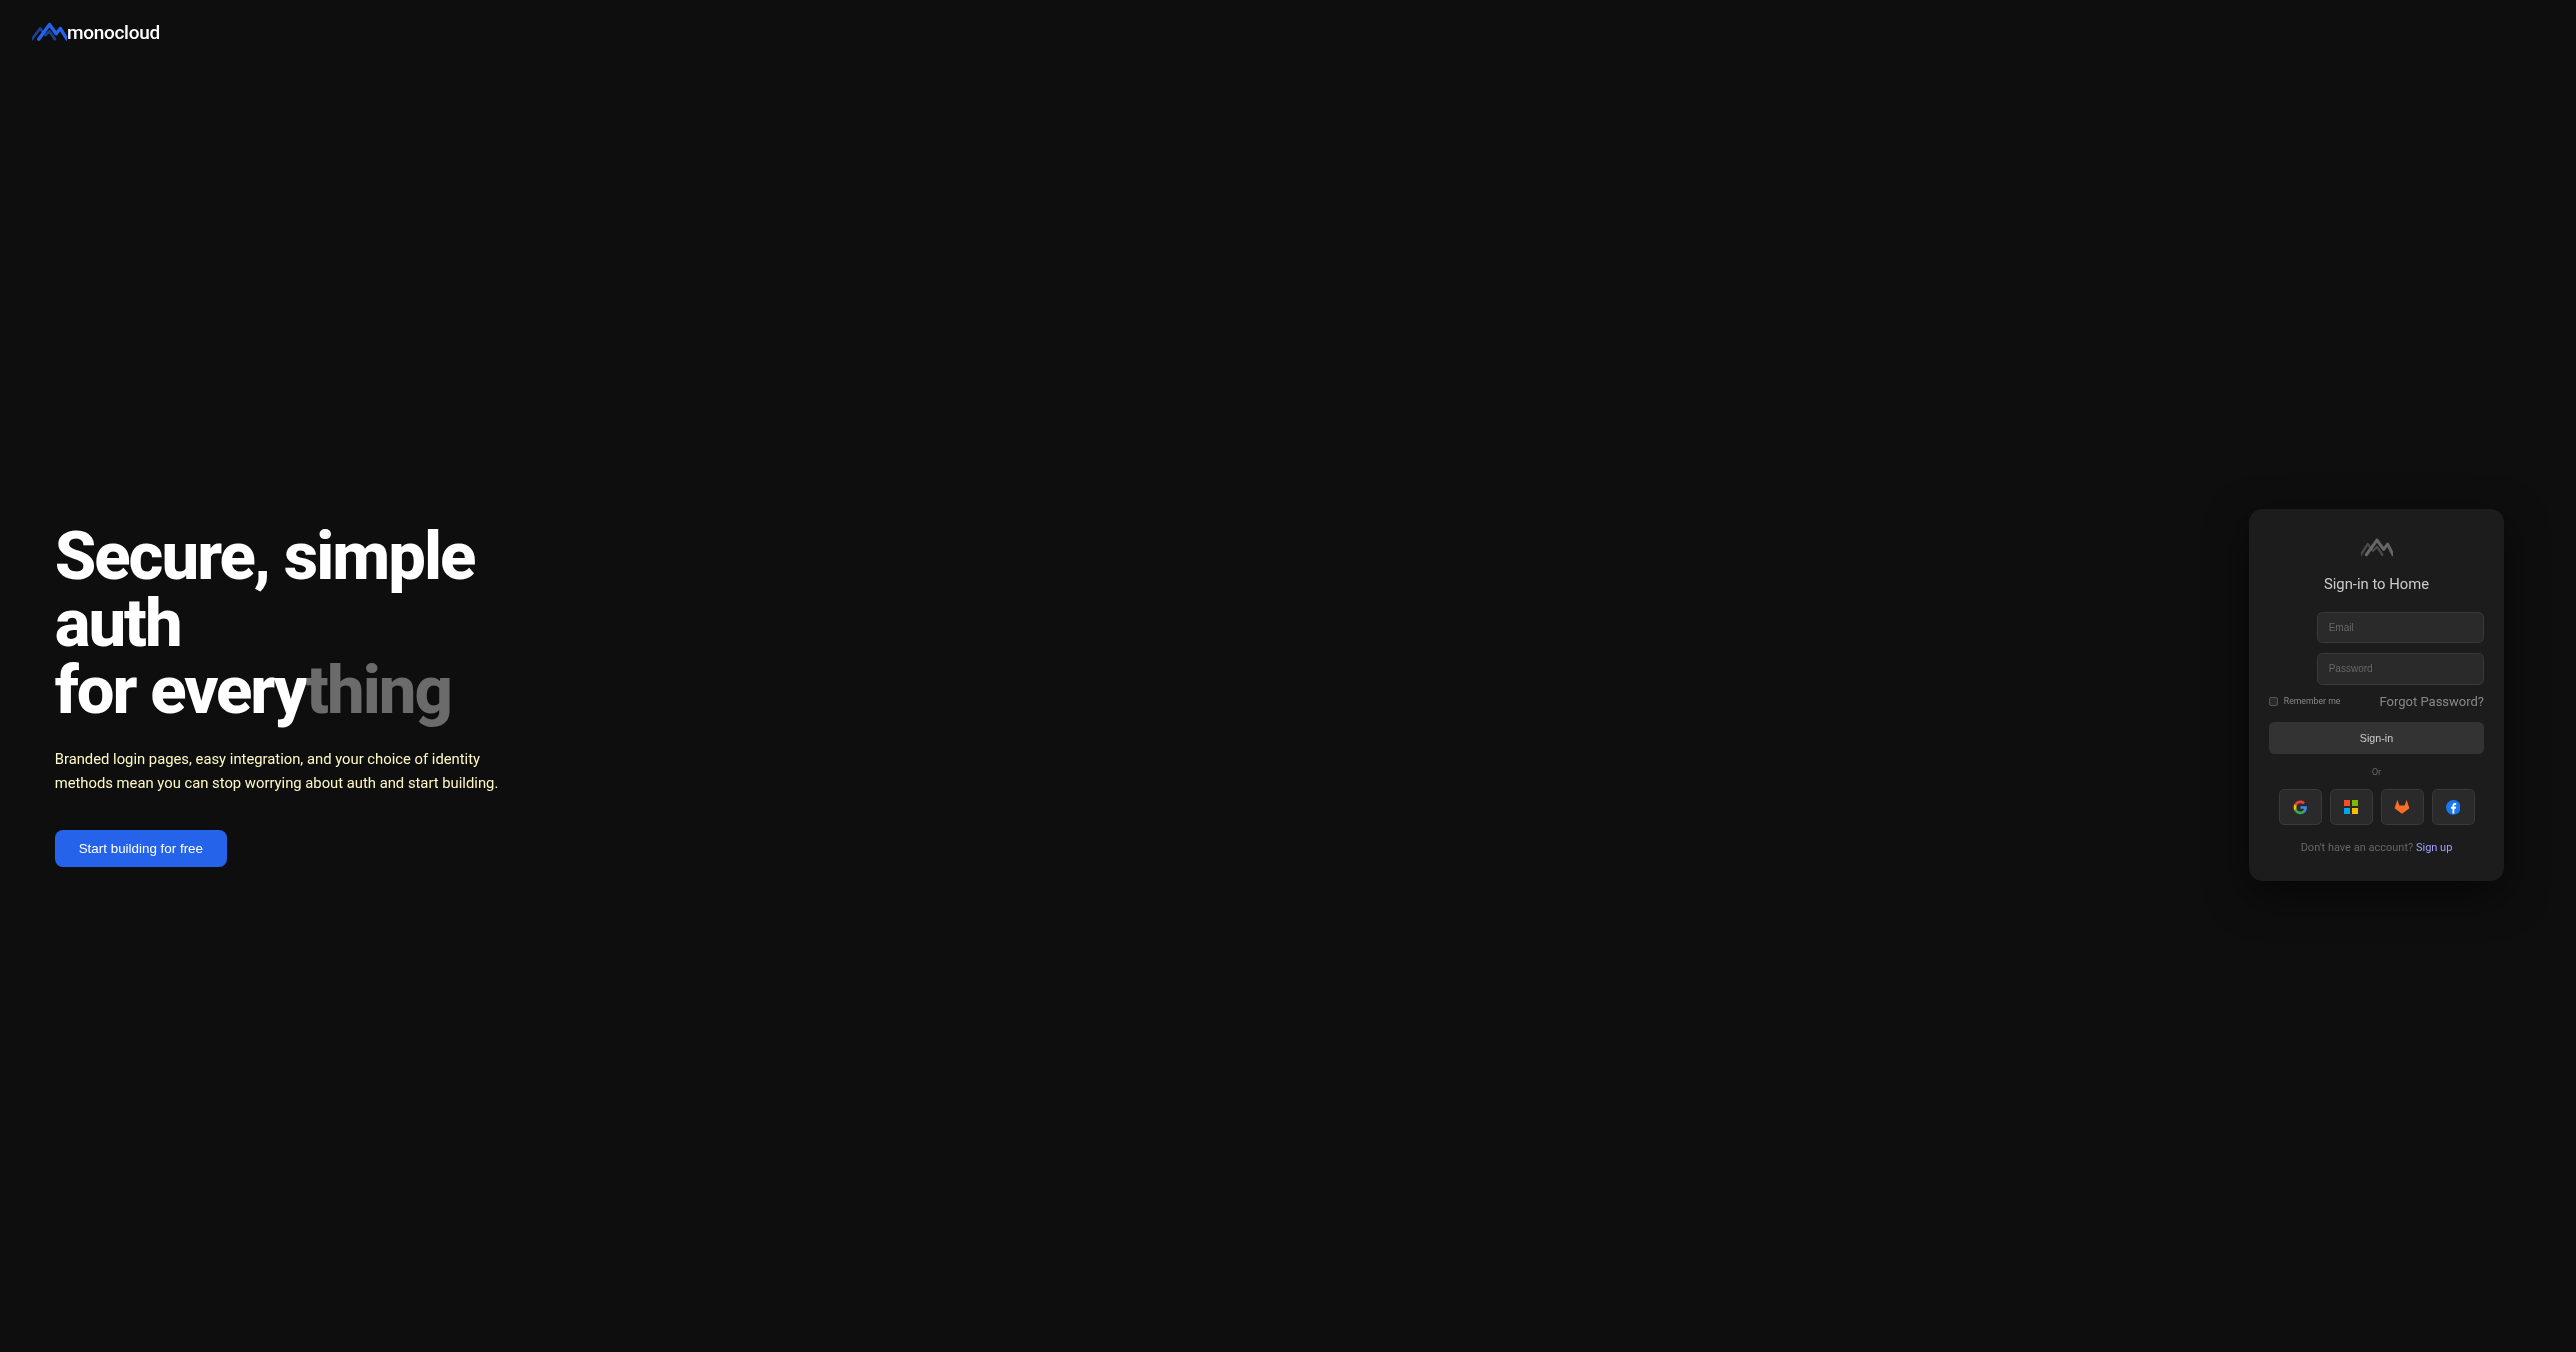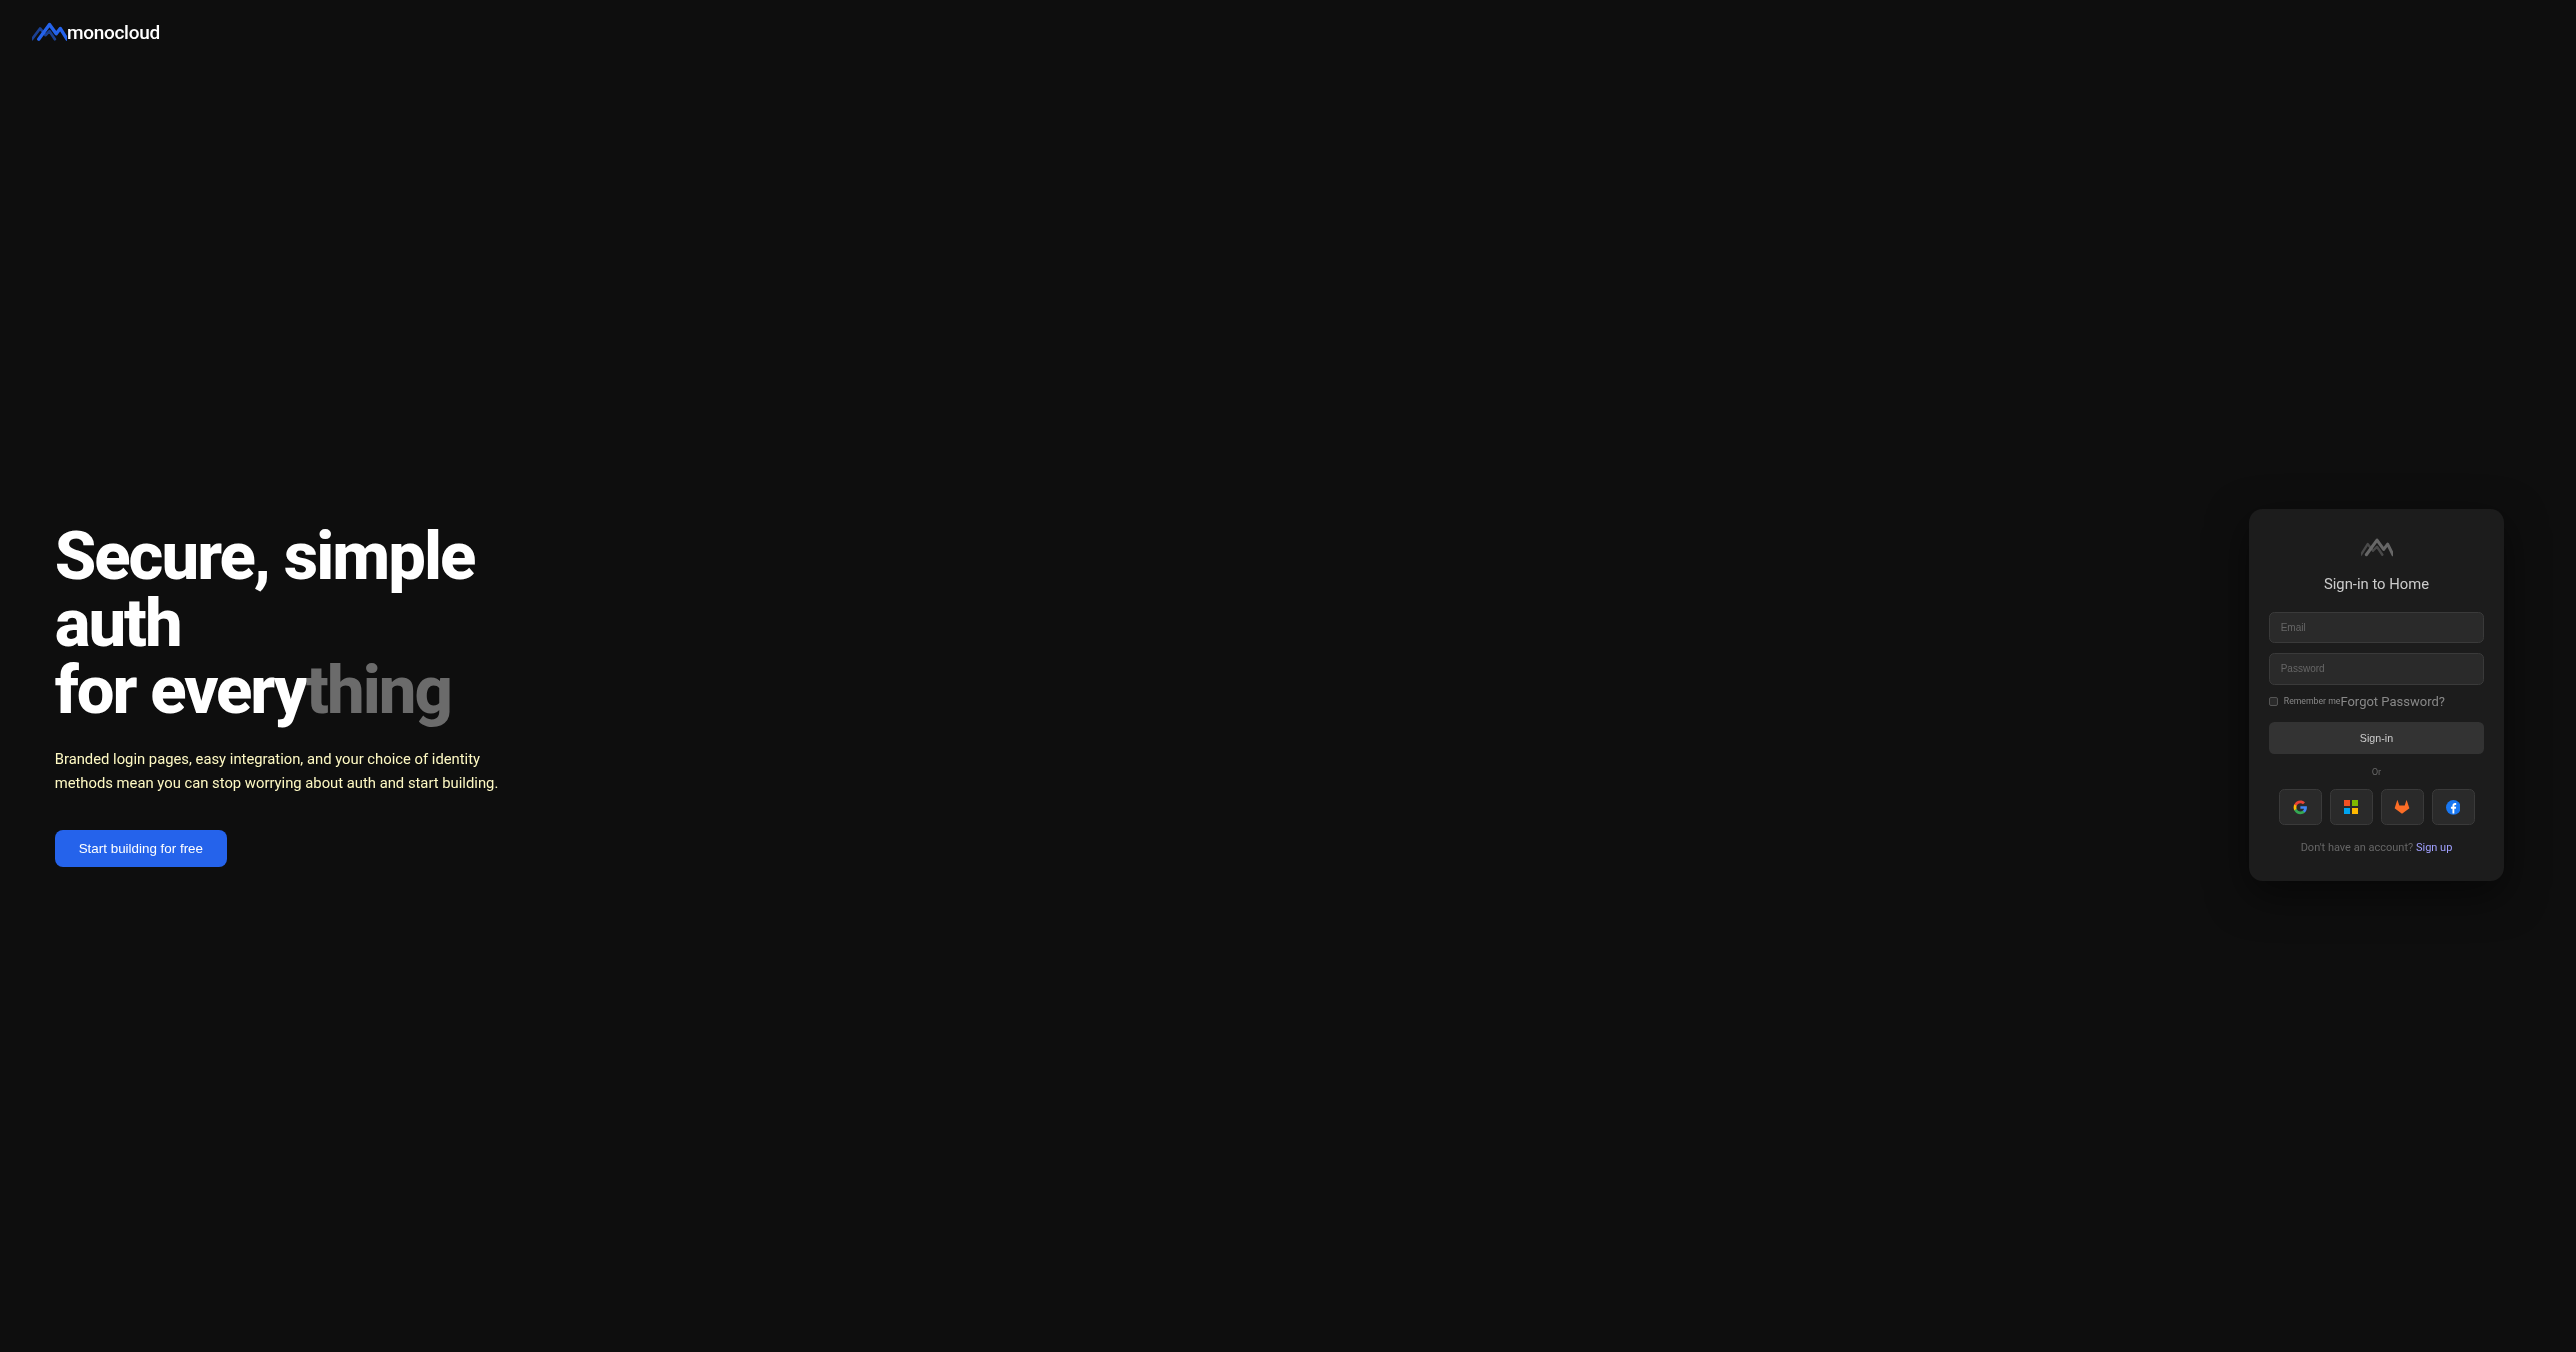--- a/index.html
+++ b/index.html
@@ -132,40 +132,42 @@
     .card-title {
       text-align: center;
       font-size: 14.8px;
       font-weight: 400;
       color: #cccccc;
       margin-bottom: 19px;
     }
 
     .form-group {
       margin-bottom: 9.4px;
+      margin-left: 48px;
     }
 
     .form-input {
       width: 100%;
       background: #2a2a2a;
       border: 0.7px solid #3a3a3a;
       border-radius: 5.4px;
       padding: 9.4px 10.7px;
       font-size: 10px;
       color: #aaaaaa;
       outline: none;
       transition: border-color 0.2s;
     }
 
     .form-input::placeholder {
       color: #666;
     }
 
     .form-options {
       display: flex;
+      justify-content: space-between;
       align-items: center;
       margin-bottom: 13.4px;
       margin-top: 4px;
     }
 
     .remember-me {
       display: flex;
       align-items: center;
       gap: 5.4px;
       font-size: 8.7px;

